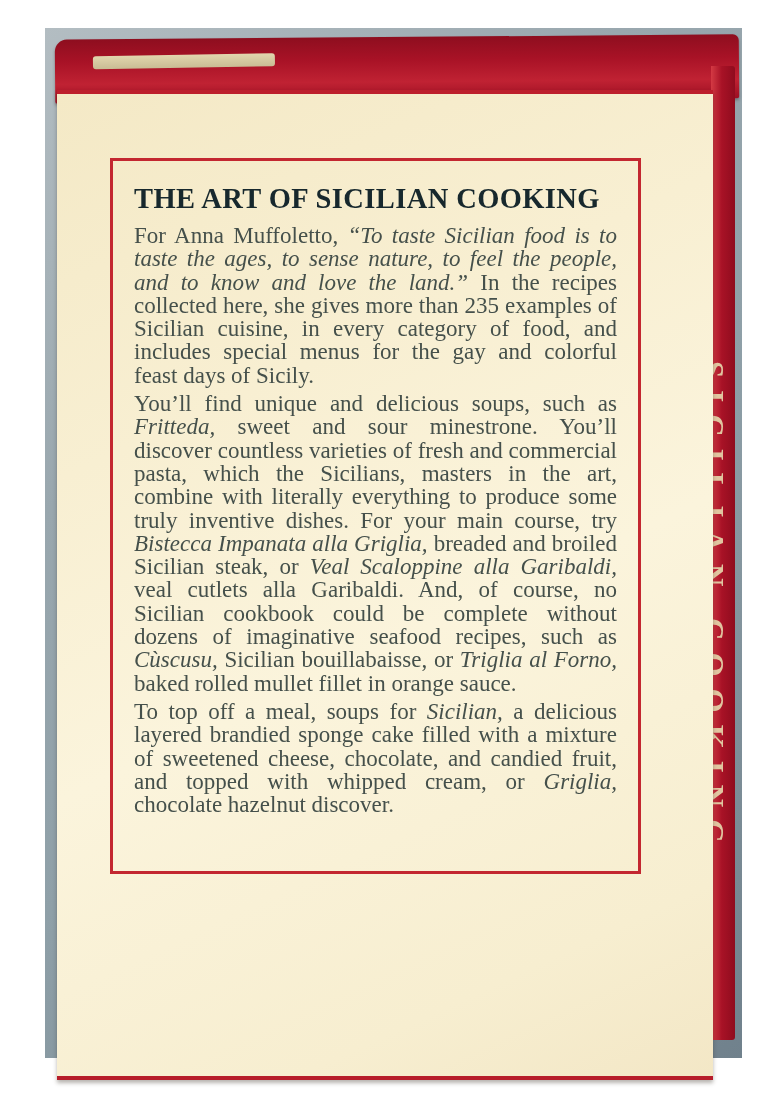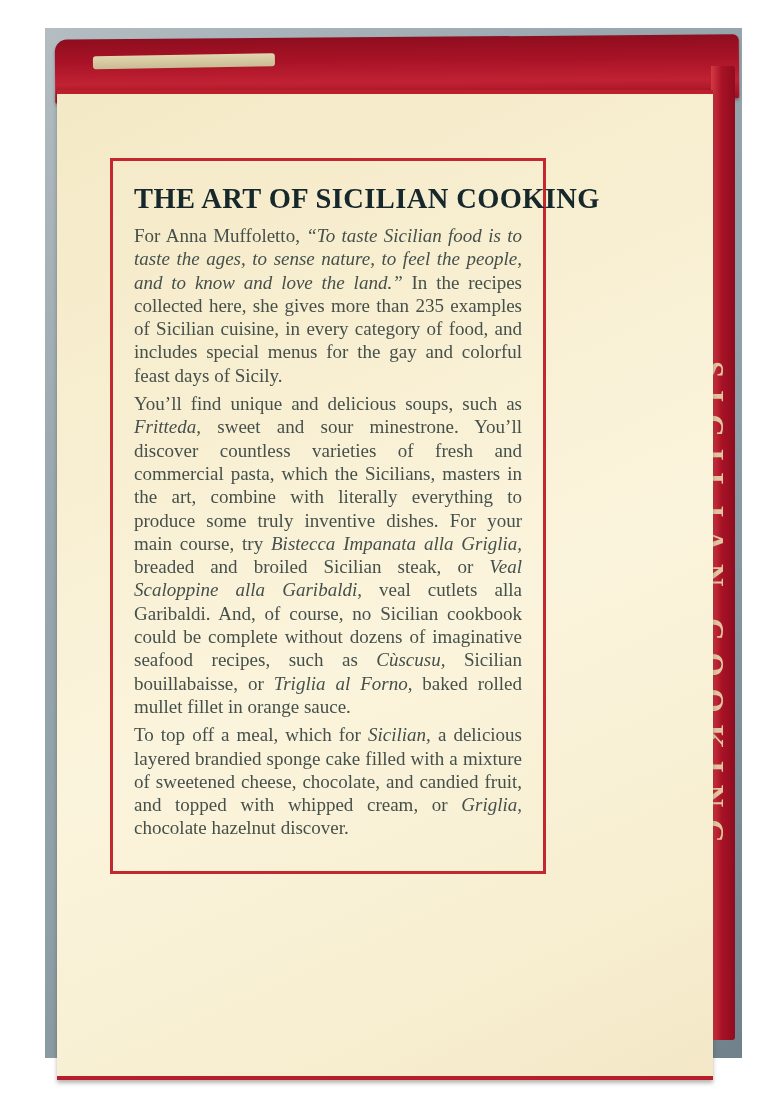--- a/index.html
+++ b/index.html
@@ -51,40 +51,40 @@
   .jacket {
     position: absolute; left: 12px; top: 62px; width: 656px; height: 982px;
     background: linear-gradient(155deg, #f4e9c6 0%, var(--c-jacket_cream, #f8efd2) 30%, #fbf4dc 55%, #f7eed0 85%, #f3e7c6 100%);
     border-top: 4px solid #bd1f2c;
     border-bottom: 4px solid #b71d2a;
     box-shadow: 0 3px 4px rgba(50,40,30,0.35);
   }
 
   
   .frame {
-    position: absolute; left: 53px; top: 64px; width: 436px; height: 716px;
+    position: absolute; left: 53px; top: 64px; width: 531px; height: 716px;
     box-sizing: border-box;
     border: 3px solid var(--c-frame_red, #c32730);
     padding: 20px 21px 0 21px;
   }
 
   .title {
     margin: 2px 0 9px 0;
     font-family: "Liberation Serif", serif;
     font-weight: bold;
     font-size: 28.5px;
     letter-spacing: 0.4px;
     color: var(--c-title_ink, #17282d);
     white-space: nowrap;
   }
 
   .blurb p {
     margin: 0 0 5px 0;
     font-family: "Liberation Serif", serif;
-    font-size: 19px;
+    font-size: 23px;
     line-height: 23.3px;
     color: var(--c-body_ink, #45504b);
     text-align: justify;
   }
   .blurb p span.it { font-style: italic; }
 
   .isbn {
     position: absolute; left: 396px; top: 864px;
     font-family: "DejaVu Sans Mono", monospace;
     font-weight: bold;
@@ -107,20 +107,20 @@
       <span class="vert">SICILIAN COOKING</span>
     </div>
 
     <div class="jacket">
 
       <div class="frame">
         <h1 class="title">THE ART OF SICILIAN COOKING</h1>
         <div class="blurb">
           <p><span>For Anna Muffoletto, </span><span class="it">“To taste Sicilian food is to taste the ages, to sense nature, to feel the people, and to know and love the land.”</span><span> In the recipes collected here, she gives more than 235 examples of Sicilian cuisine, in every category of food, and includes special menus for the gay and colorful feast days of Sicily.</span></p>
           <p><span>You’ll find unique and delicious soups, such as </span><span class="it">Fritteda,</span><span> sweet and sour minestrone. You’ll discover countless varieties of fresh and commercial pasta, which the Sicilians, masters in the art, combine with literally everything to produce some truly inventive dishes. For your main course, try </span><span class="it">Bistecca Impanata alla Griglia,</span><span> breaded and broiled Sicilian steak, or </span><span class="it">Veal Scaloppine alla Garibaldi,</span><span> veal cutlets alla Garibaldi. And, of course, no Sicilian cookbook could be complete without dozens of imaginative seafood recipes, such as </span><span class="it">Cùscusu,</span><span> Sicilian bouillabaisse, or </span><span class="it">Triglia al Forno,</span><span> baked rolled mullet fillet in orange sauce.</span></p>
-          <p><span>To top off a meal, which for </span><span class="it">Sicilian,</span><span> a delicious layered brandied sponge cake filled with a mixture of sweetened cheese, chocolate, and candied fruit, and topped with whipped cream, or </span><span class="it">Griglia,</span><span> chocolate hazelnut discover.</span></p>
+          <p><span>To top off a meal, soups for </span><span class="it">Sicilian,</span><span> a delicious layered brandied sponge cake filled with a mixture of sweetened cheese, chocolate, and candied fruit, and topped with whipped cream, or </span><span class="it">Griglia,</span><span> chocolate hazelnut discover.</span></p>
         </div>
       </div>
 
 
     </div>
   </div>
 </div>
 
 </body></html>

